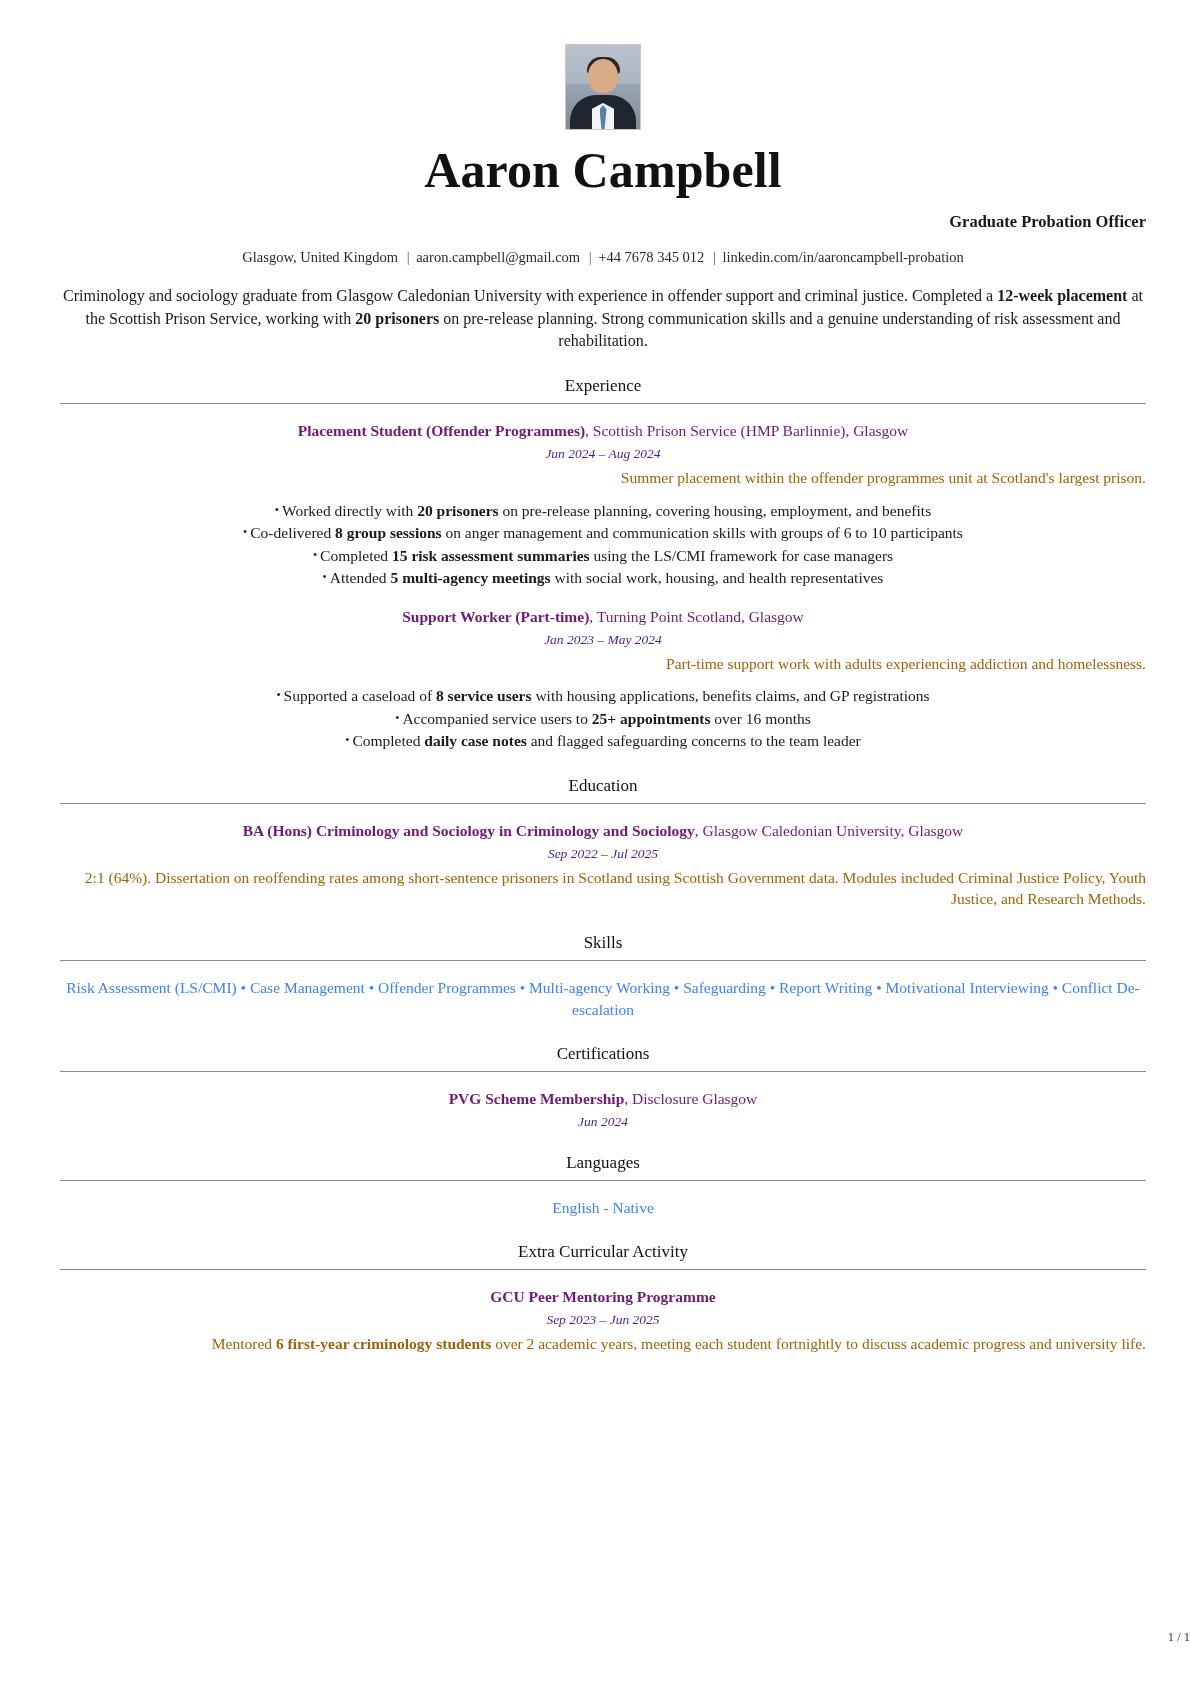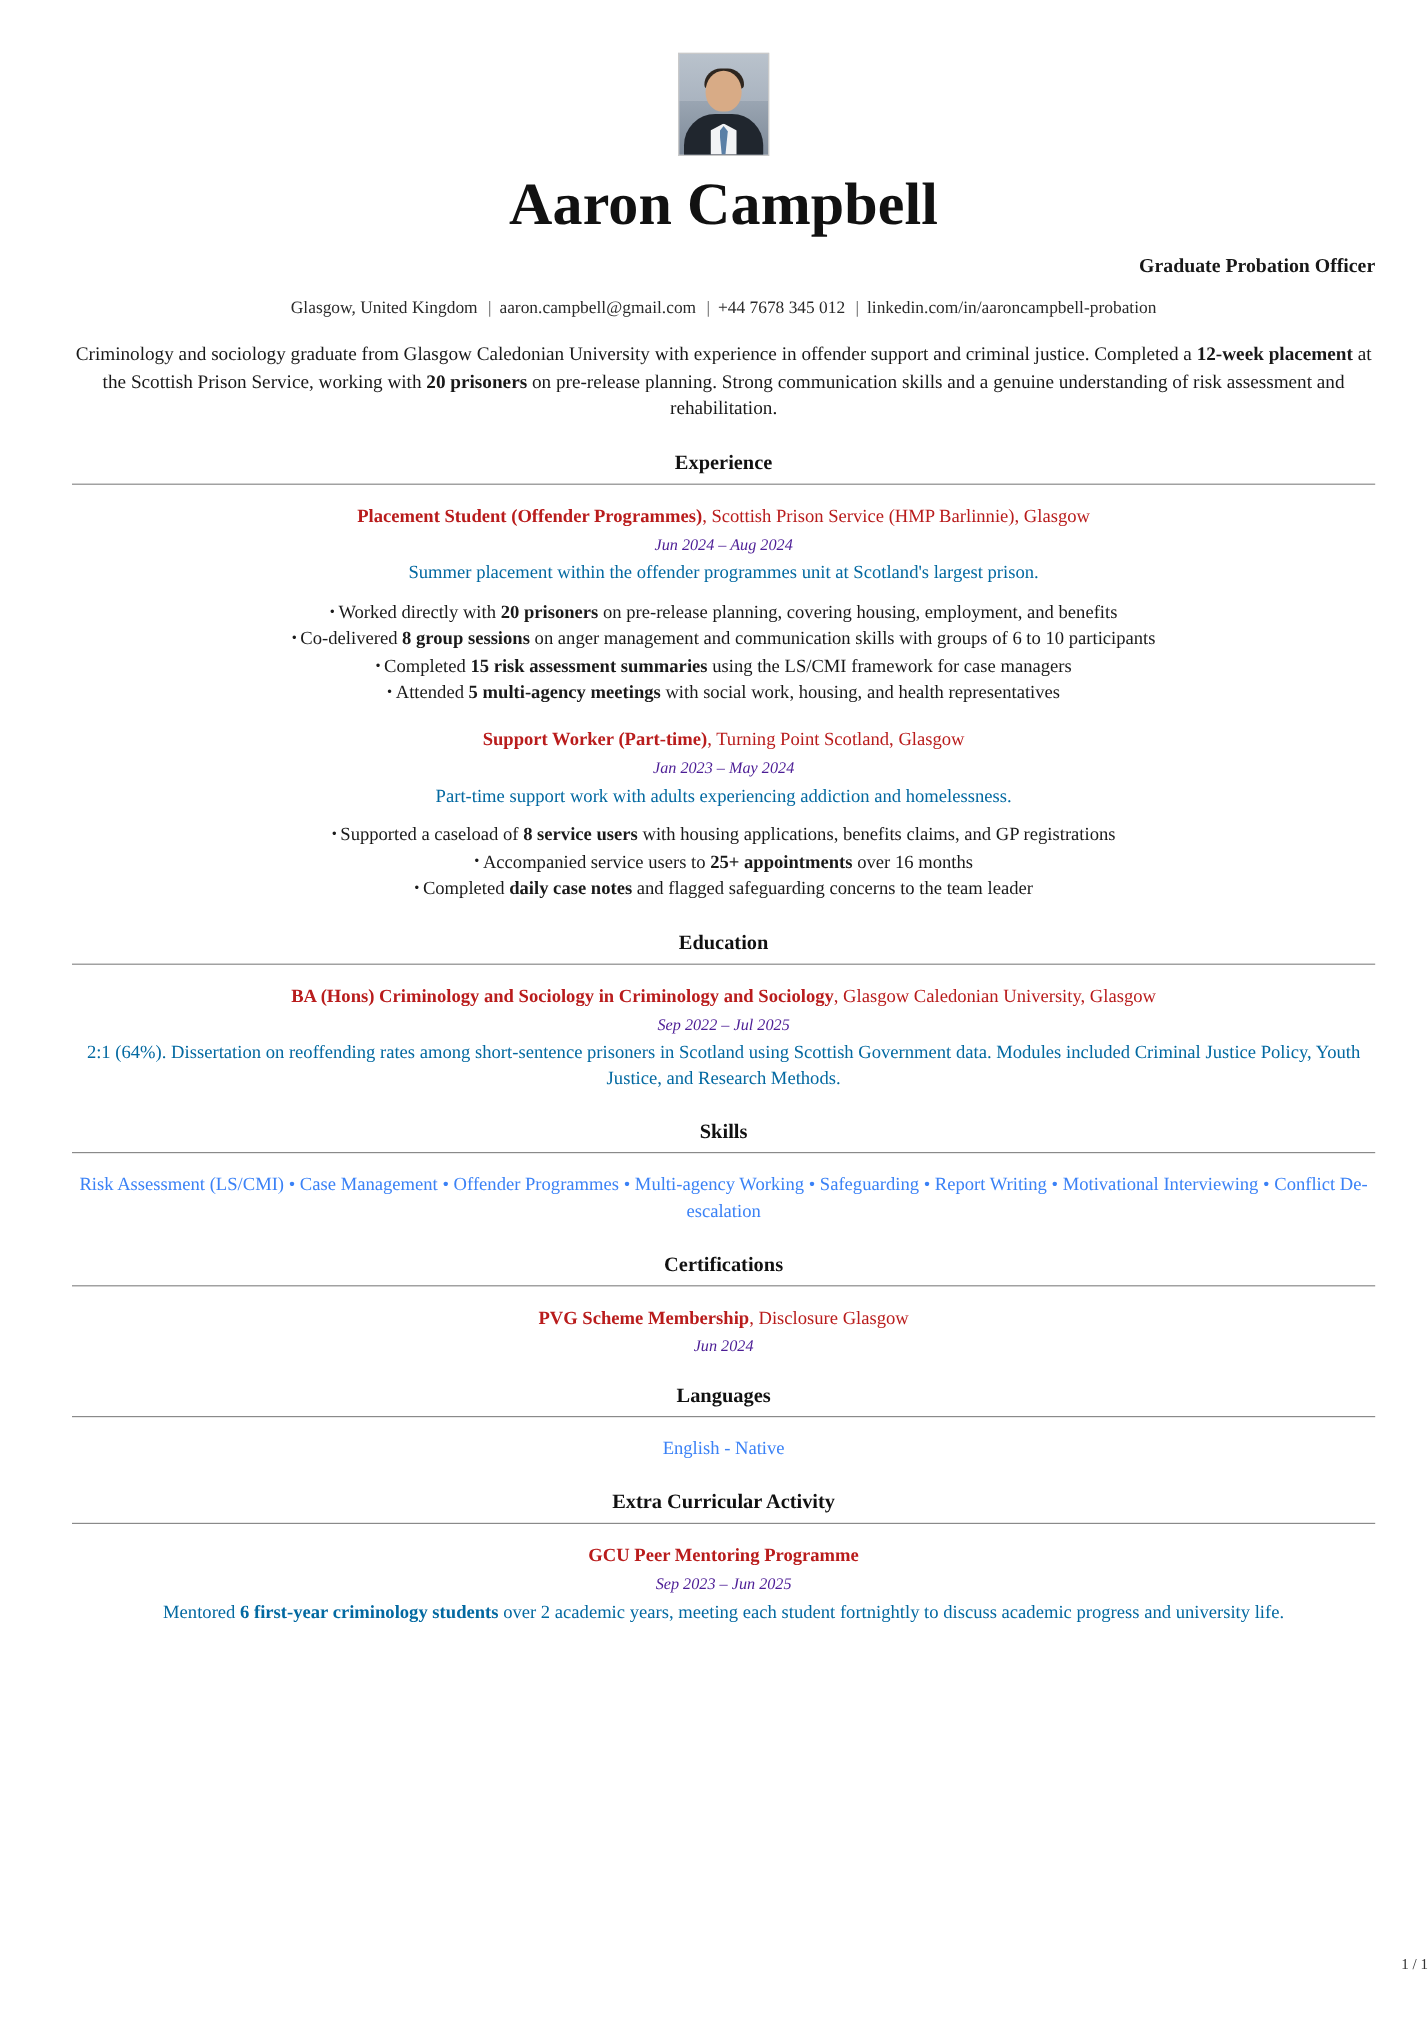--- a/index.html
+++ b/index.html
@@ -135,55 +135,56 @@
     color: #191919;
   }
 
   
   .section {
     margin-top: 23px;
   }
   .section-title {
     text-align: center;
     font-size: 17px;
-    font-weight: 700;
+    font-weight: 400;
     color: #111111;
     padding-bottom: 7px;
     margin-top: 16px;
   }
   .rule {
     border: 0;
     border-top: 1.4px solid #8a8a8a;
     margin: 0 0 0 0;
     height: 0;
   }
 
   .entry {
     text-align: center;
     margin-top: 17px;
   }
   .entry-heading {
     font-size: 15.5px;
-    color: #b91c1c;
+    color: #701a75;
     line-height: 1.35;
   }
   .entry-heading b {
     font-weight: 700;
   }
   .entry-dates {
     font-size: 13.5px;
     font-style: italic;
     color: #4c1d95;
     margin-top: 4px;
   }
   .entry-desc {
     font-size: 15.5px;
-    color: #0369a1;
+    color: #a16207;
     margin-top: 5px;
     line-height: 1.4;
+    text-align: right;
   }
   .bullets {
     margin-top: 11px;
   }
   .bullet {
     text-align: center;
     font-size: 15.5px;
     line-height: 1.45;
     color: #1a1a1a;
   }

